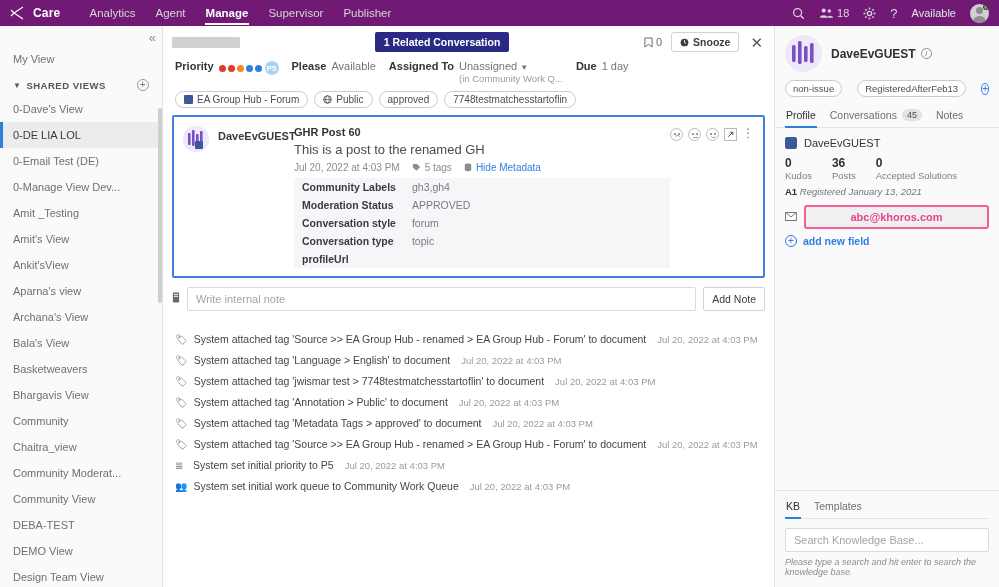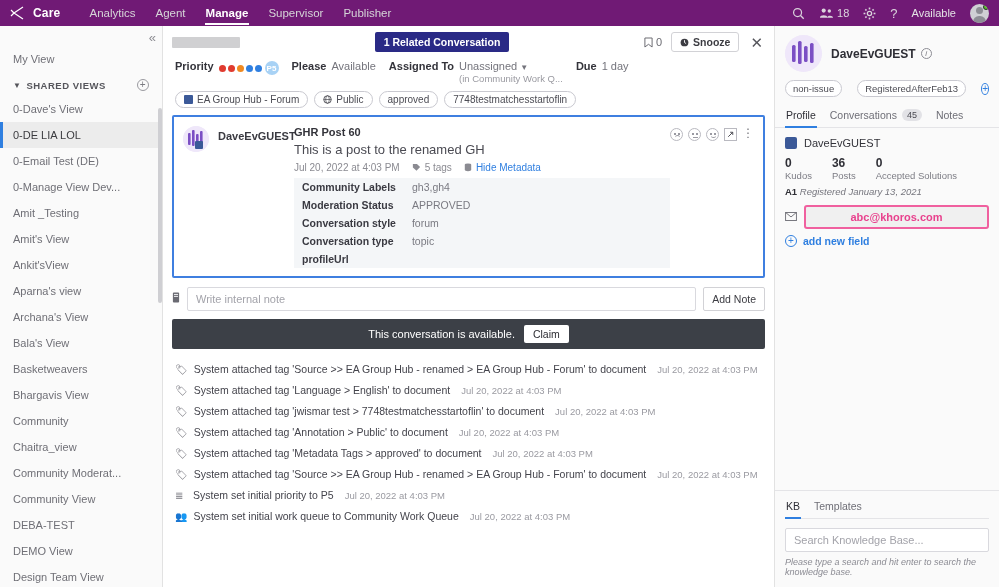--- a/index.html
+++ b/index.html
@@ -474,24 +474,20 @@
           <svg width="8" height="11" viewBox="0 0 9 12">
               <rect x="1" y="0.5" width="7" height="11" rx="1" fill="#6a6a72"></rect>
               <rect x="2.2" y="2" width="4.6" height="1" fill="#fff"></rect>
               <rect x="2.2" y="4.2" width="4.6" height="1" fill="#fff"></rect>
             </svg>
         </span>
         <input class="note-input" type="text" placeholder="Write internal note" value="" style="">
         <button class="add-note-btn">Add Note</button>
       </div>
 
-      <div class="claimbar">
-        <span>This conversation is available.</span>
-        <button class="claim-btn">Claim</button>
-      </div>
 
       <div class="log">
         <div class="log-row">
           <span class="log-ic">🏷</span>
           <span class="log-txt">System attached tag 'Source &gt;&gt; EA Group Hub - renamed &gt; EA Group Hub - Forum' to document</span>
           <span class="log-time">Jul 20, 2022 at 4:03 PM</span>
         </div>
         <div class="log-row">
           <span class="log-ic">🏷</span>
           <span class="log-txt">System attached tag 'Language &gt; English' to document</span>

